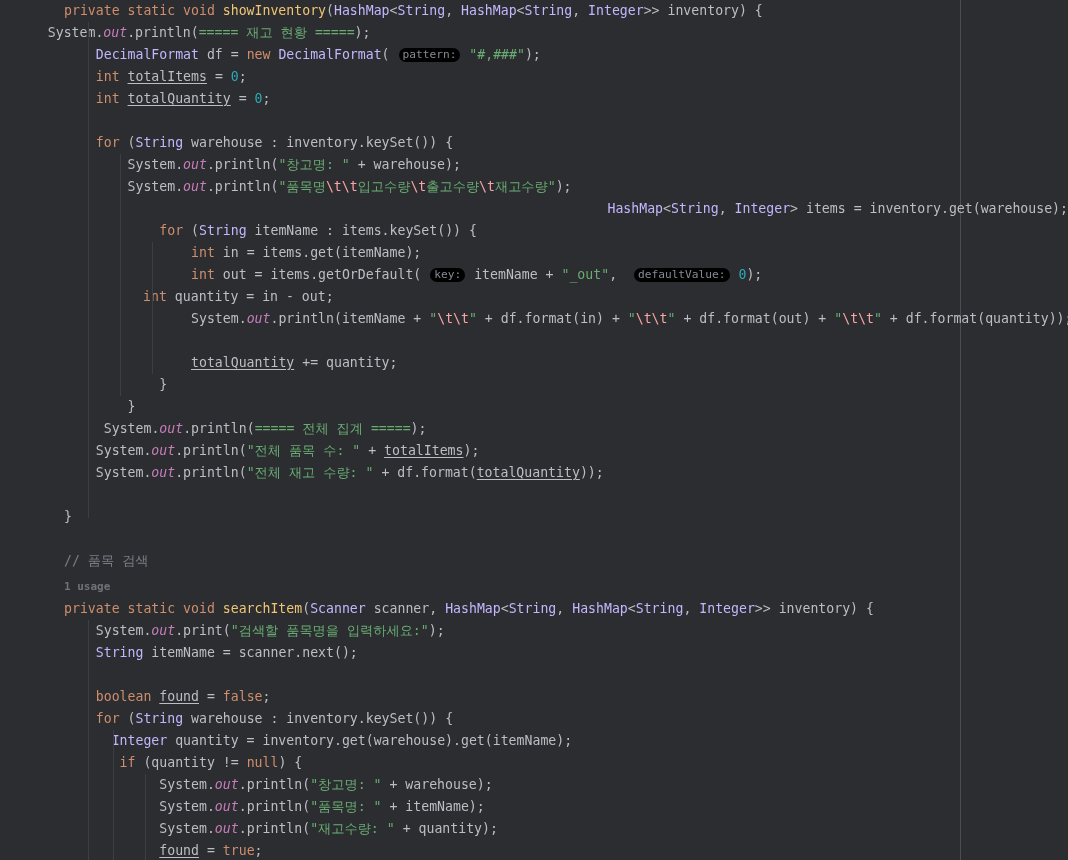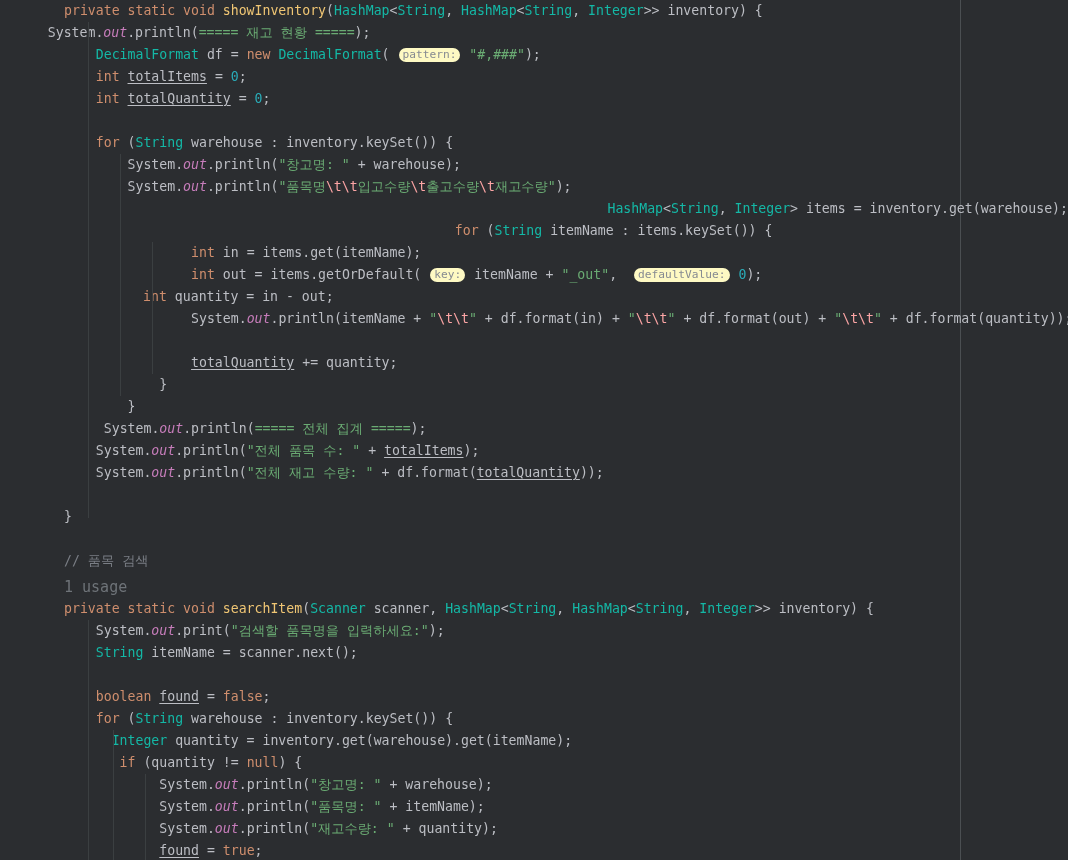--- a/index.html
+++ b/index.html
@@ -66,40 +66,41 @@
   .iguide {
     position: absolute;
     top: 0;
     width: 1px;
     background: #3b3f41;
   }
 
   
   .kw   { color: #cf8e6d; }              
   .fn   { color: #f0c674; }              
-  .typ  { color: #14b8a6; }              
+  .typ  { color: #c4b5fd; }              
   .str  { color: #6aab73; }              
   .esc  { color: #fca5a5; }              
   .num  { color: #2aacb8; }              
   .fld  { color: #c77dbb; font-style: italic; }  
   .cmt  { color: #7a7e85; }              
   .def  { color: #bcbec4; }              
   .und  { text-decoration: underline; text-underline-offset: 2px; }
 
   
   .usage {
     color: #6e7378;
-    font-size: 15px;
+    font-size: 11px;
     line-height: 22px;
+    font-weight: bold;
   }
 
   
   .hint {
     display: inline-block;
-    background: #fef9c3;
+    background: #000000;
     color: #868a91;
     font-size: 11.2px;
     border-radius: 7px;
     padding: 0 4px;
     margin: 0 1px;
     vertical-align: 1px;
     line-height: 14px;
   }
 </style>
 </head>
@@ -136,21 +137,21 @@
     
     <div class="line" style="top:154px;position:absolute;left:0;right:0;"><span class="def">        System.</span><span class="fld">out</span><span class="def">.println(</span><span class="str">"</span><span class="str">창고명: </span><span class="str">"</span><span class="def"> + warehouse);</span></div>
 
     
     <div class="line" style="top:176px;position:absolute;left:0;right:0;"><span class="def">        System.</span><span class="fld">out</span><span class="def">.println(</span><span class="str">"품목명</span><span class="esc">\t\t</span><span class="str">입고수량</span><span class="esc">\t</span><span class="str">출고수량</span><span class="esc">\t</span><span class="str">재고수량"</span><span class="def">);</span></div>
 
     
     <div class="line" style="top:198px;position:absolute;left:0;right:0;text-align:right;"><span class="def">        </span><span class="typ">HashMap</span><span class="def">&lt;</span><span class="typ">String</span><span class="def">, </span><span class="typ">Integer</span><span class="def">&gt; items = inventory.get(warehouse);</span></div>
 
     
-    <div class="line" style="top:220px;position:absolute;left:0;right:0;text-align:center;"><span class="def">            </span><span class="kw">for </span><span class="def">(</span><span class="typ">String</span><span class="def"> itemName : items.keySet()) {</span></div>
+    <div class="line" style="top:220px;position:absolute;left:0;right:0;"><span class="def">            </span><span class="kw">for </span><span class="def">(</span><span class="typ">String</span><span class="def"> itemName : items.keySet()) {</span></div>
 
     
     <div class="line" style="top:242px;position:absolute;left:0;right:0;"><span class="def">                </span><span class="kw">int </span><span class="def">in = items.get(itemName);</span></div>
 
     
     <div class="line" style="top:264px;position:absolute;left:0;right:0;"><span class="def">                </span><span class="kw">int </span><span class="def">out = items.getOrDefault( </span><span class="hint">key:</span><span class="def"> itemName + </span><span class="str">"_out"</span><span class="def">,  </span><span class="hint">defaultValue:</span><span class="def"> </span><span class="num">0</span><span class="def">);</span></div>
 
     
     <div class="line" style="top:286px;position:absolute;left:0;right:0;padding-left:16px;"><span class="def">                </span><span class="kw">int </span><span class="def">quantity = in - out;</span></div>
 

